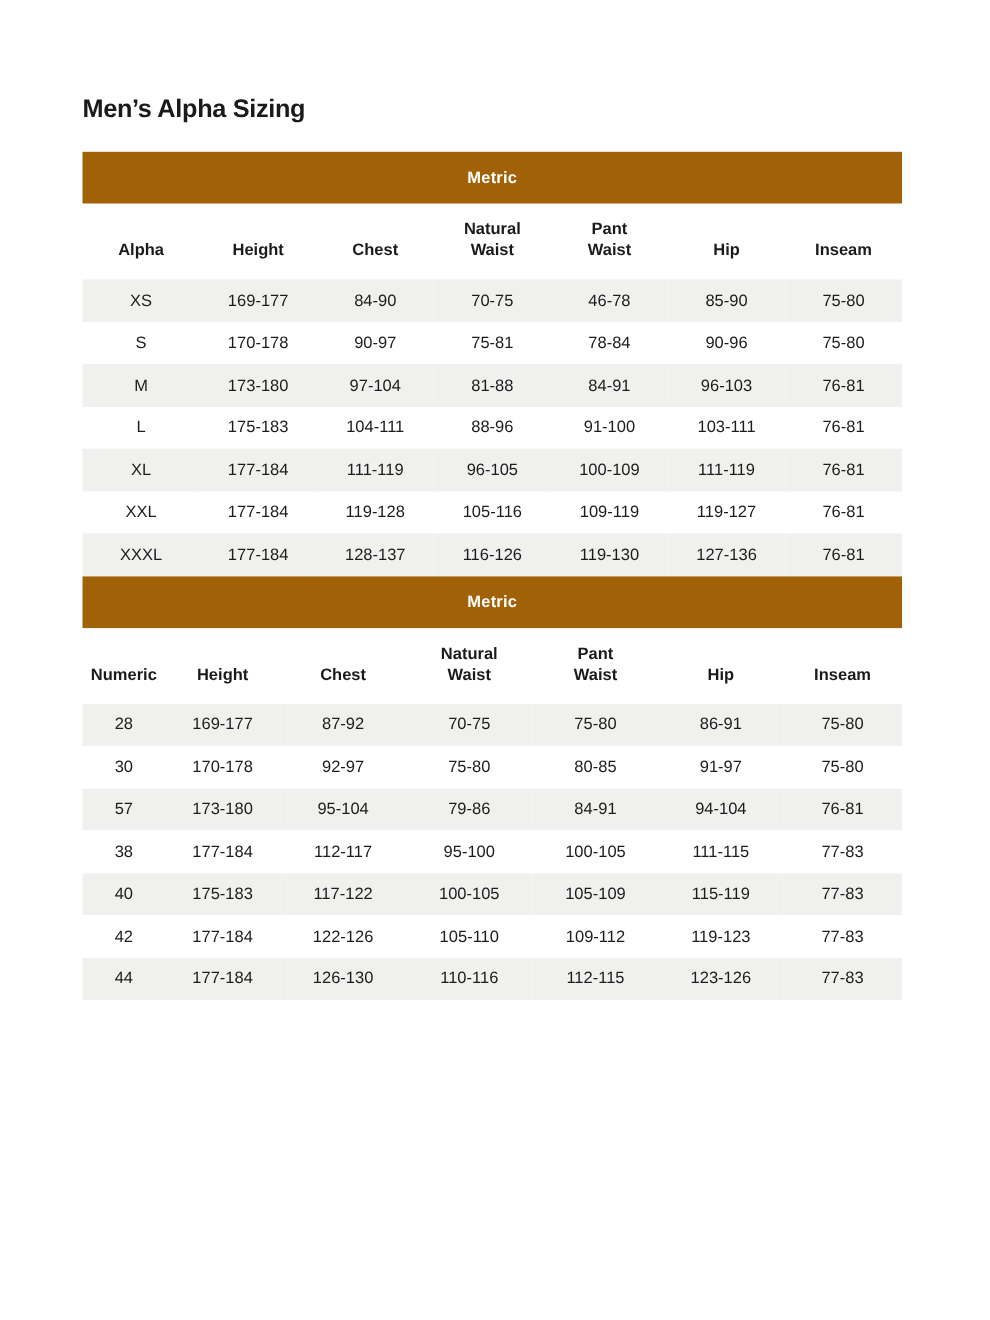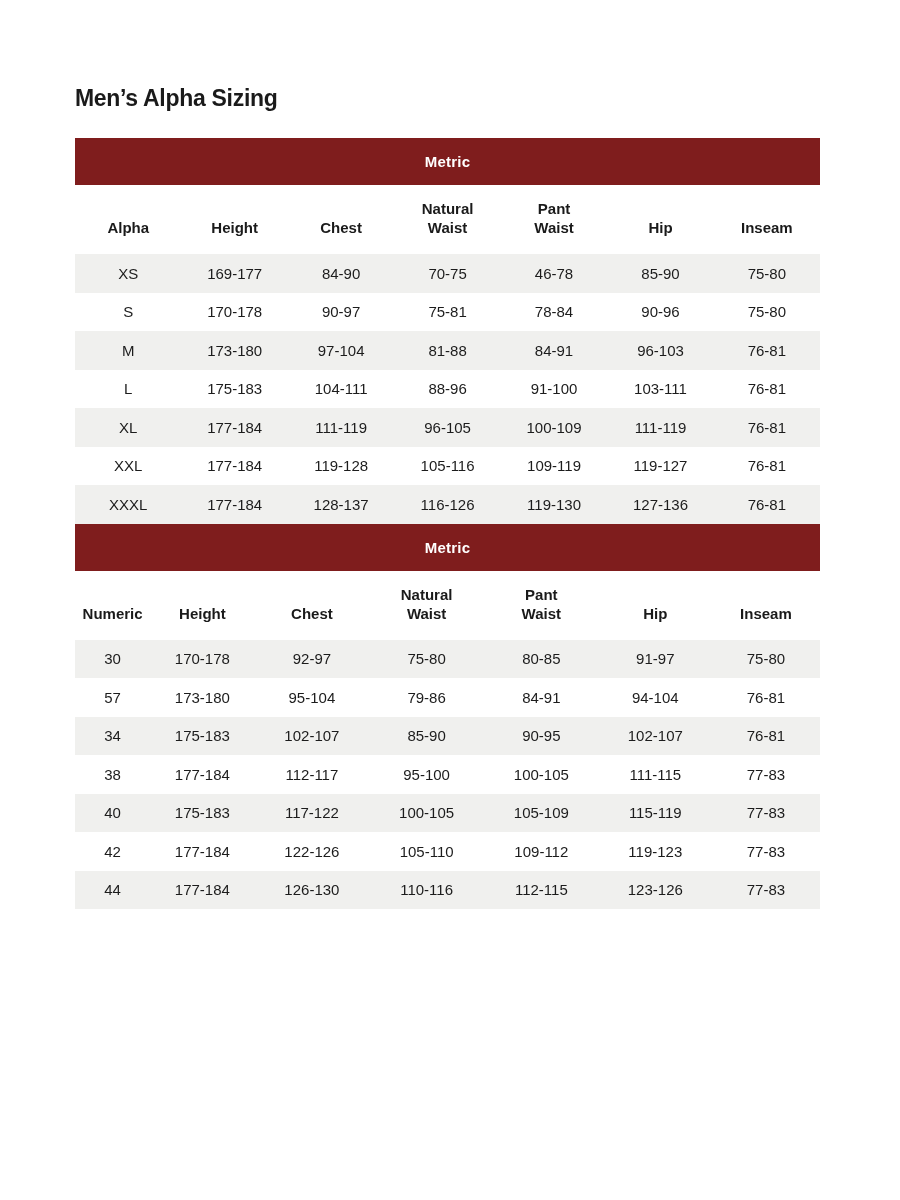--- a/index.html
+++ b/index.html
@@ -25,21 +25,21 @@
     font-weight: bold;
     letter-spacing: -0.3px;
     line-height: 28px;
     color: #1a1a1a;
     margin: 0 0 26px 0;
   }
   .section-title.first { padding-top: 84px; }
   .section-title.second { padding-top: 76px; }
   .metric-bar {
     height: 47px;
-    background: #7f1d1d;
+    background: #a16207;
     color: #ffffff;
     display: flex;
     align-items: center;
     justify-content: center;
     font-size: 15px;
     font-weight: bold;
     letter-spacing: 0.2px;
   }
   table.size-table {
     width: 100%;
@@ -191,47 +191,47 @@
         <th>Natural
 Waist</th>
         <th>Pant
 Waist</th>
         <th>Hip</th>
         <th>Inseam</th>
       </tr>
     </thead>
     <tbody>
         <tr>
+          <td>28</td>
+          <td>169-177</td>
+          <td>87-92</td>
+          <td>70-75</td>
+          <td>75-80</td>
+          <td>86-91</td>
+          <td>75-80</td>
+        </tr>
+        <tr>
           <td>30</td>
           <td>170-178</td>
           <td>92-97</td>
           <td>75-80</td>
           <td>80-85</td>
           <td>91-97</td>
           <td>75-80</td>
         </tr>
         <tr>
           <td>57</td>
           <td>173-180</td>
           <td>95-104</td>
           <td>79-86</td>
           <td>84-91</td>
           <td>94-104</td>
           <td>76-81</td>
         </tr>
         <tr>
-          <td>34</td>
-          <td>175-183</td>
-          <td>102-107</td>
-          <td>85-90</td>
-          <td>90-95</td>
-          <td>102-107</td>
-          <td>76-81</td>
-        </tr>
-        <tr>
           <td>38</td>
           <td>177-184</td>
           <td>112-117</td>
           <td>95-100</td>
           <td>100-105</td>
           <td>111-115</td>
           <td>77-83</td>
         </tr>
         <tr>
           <td>40</td>

